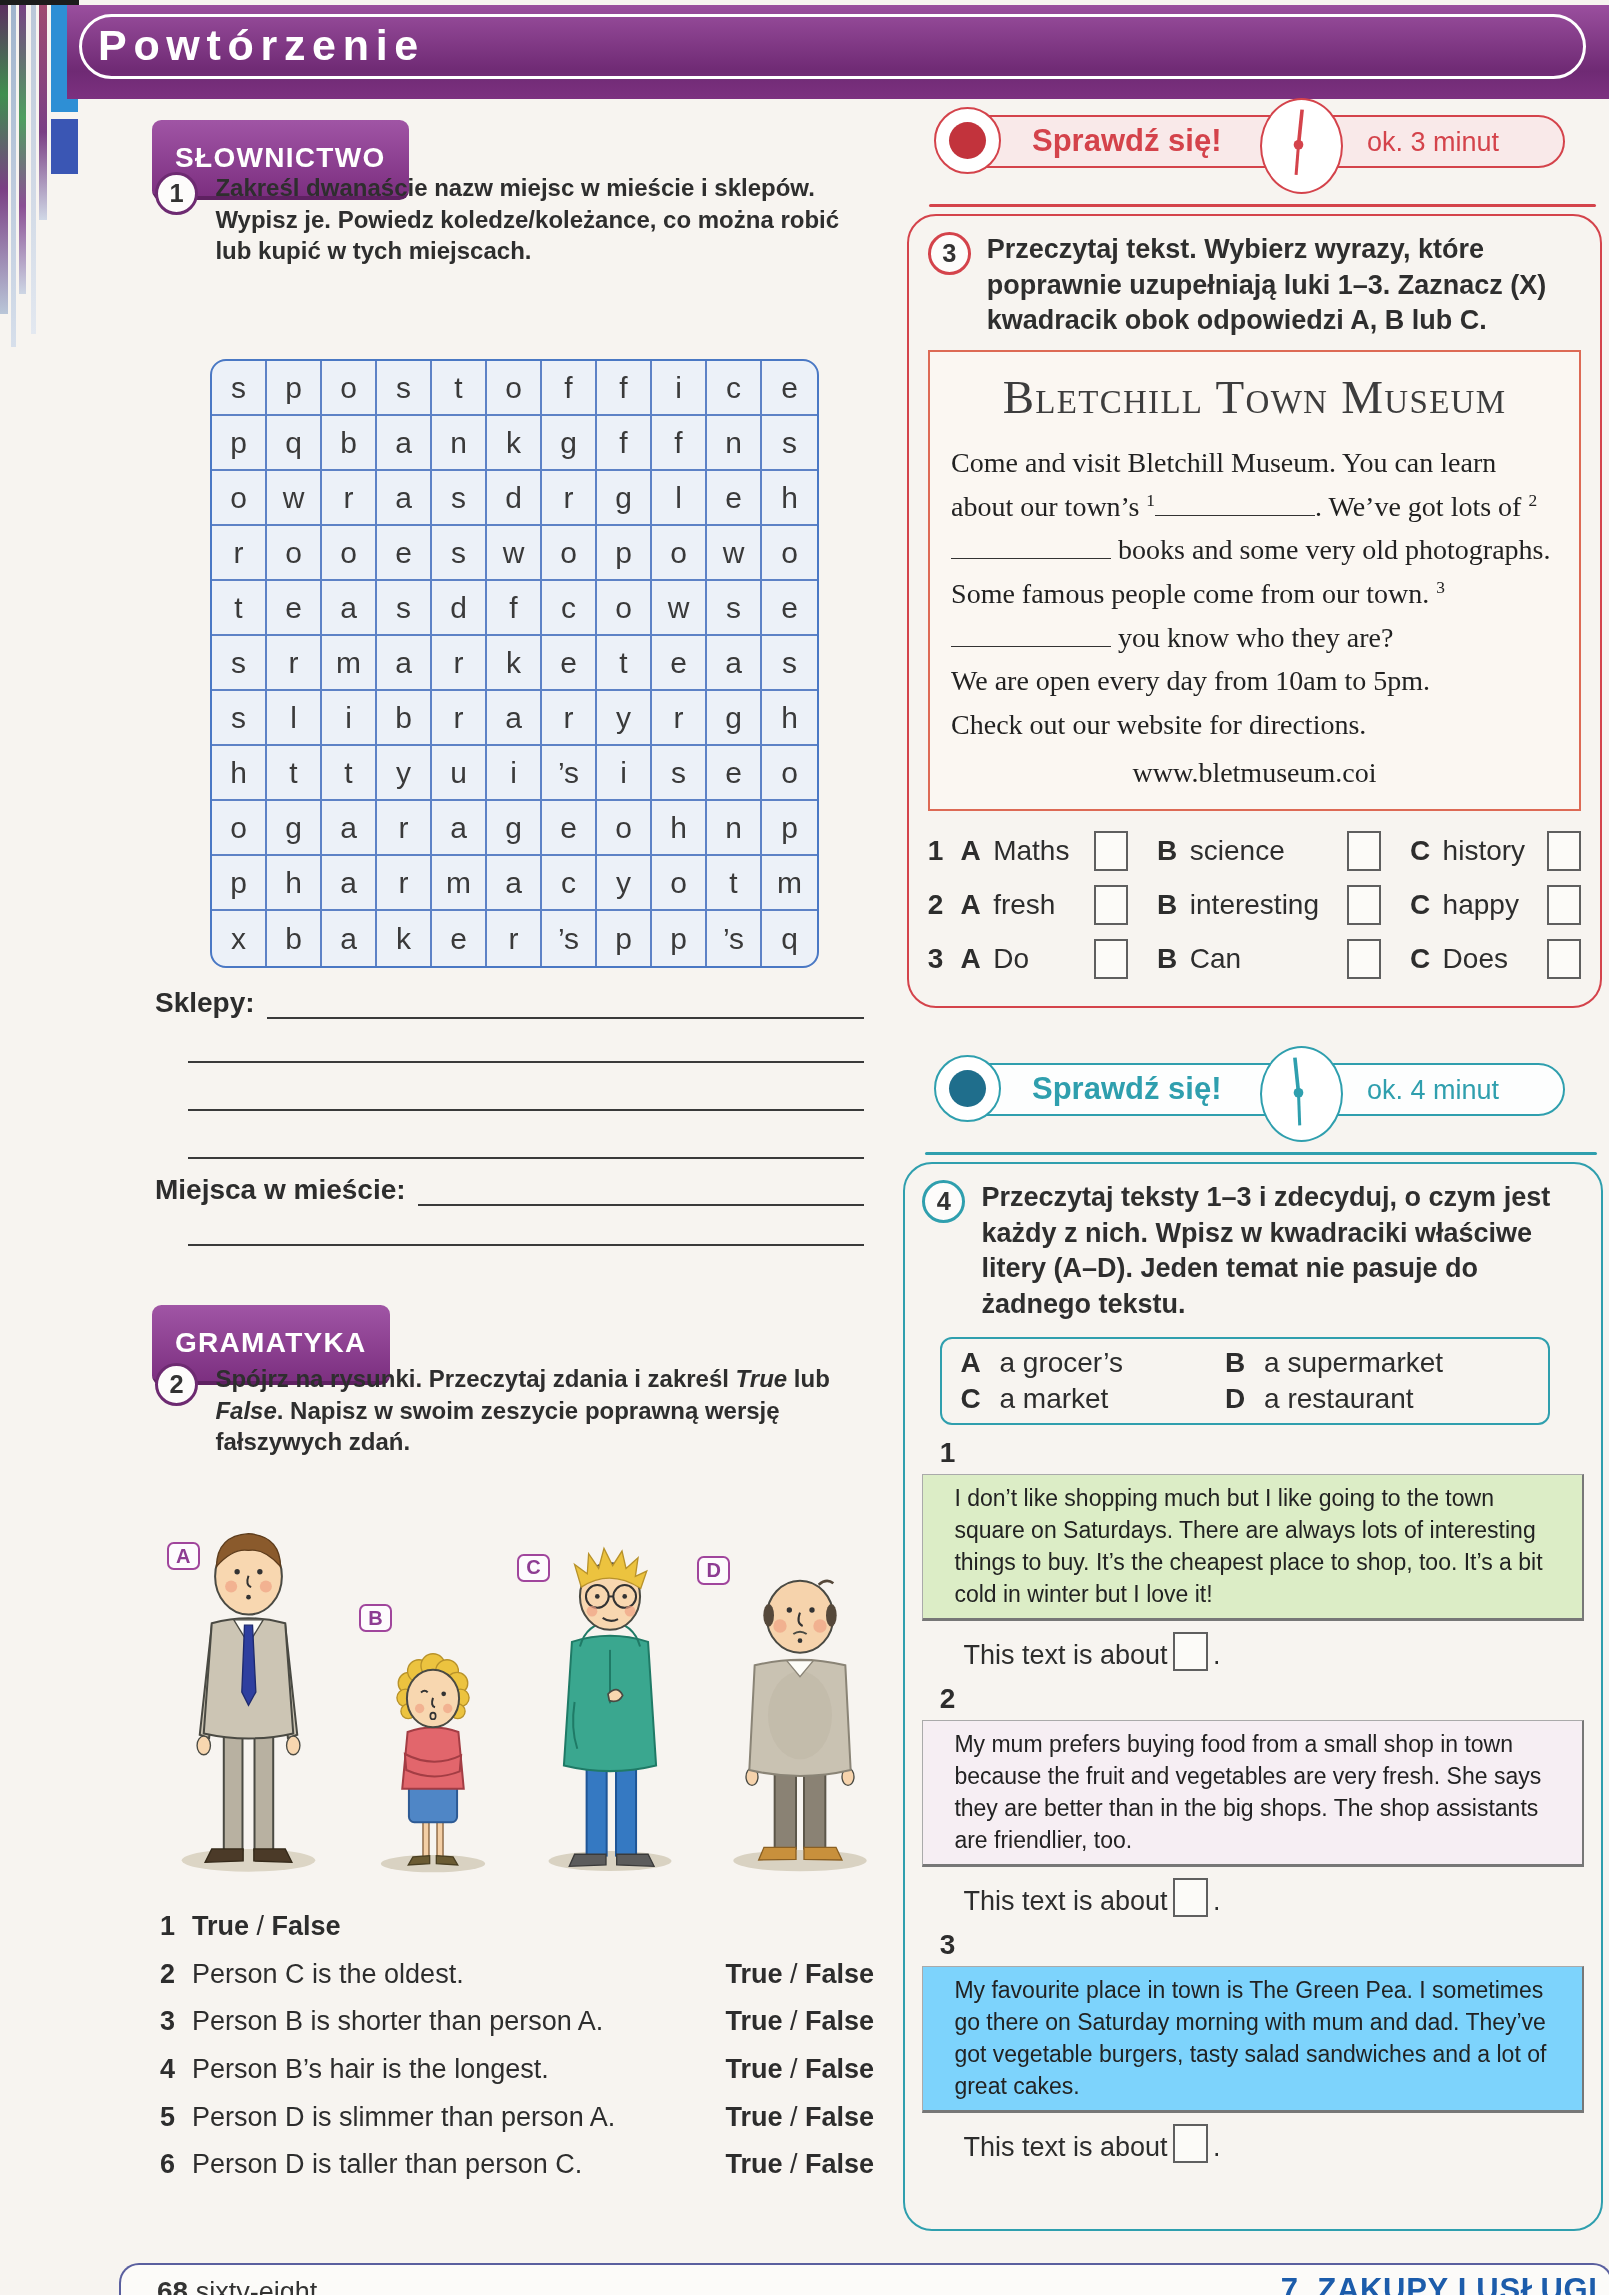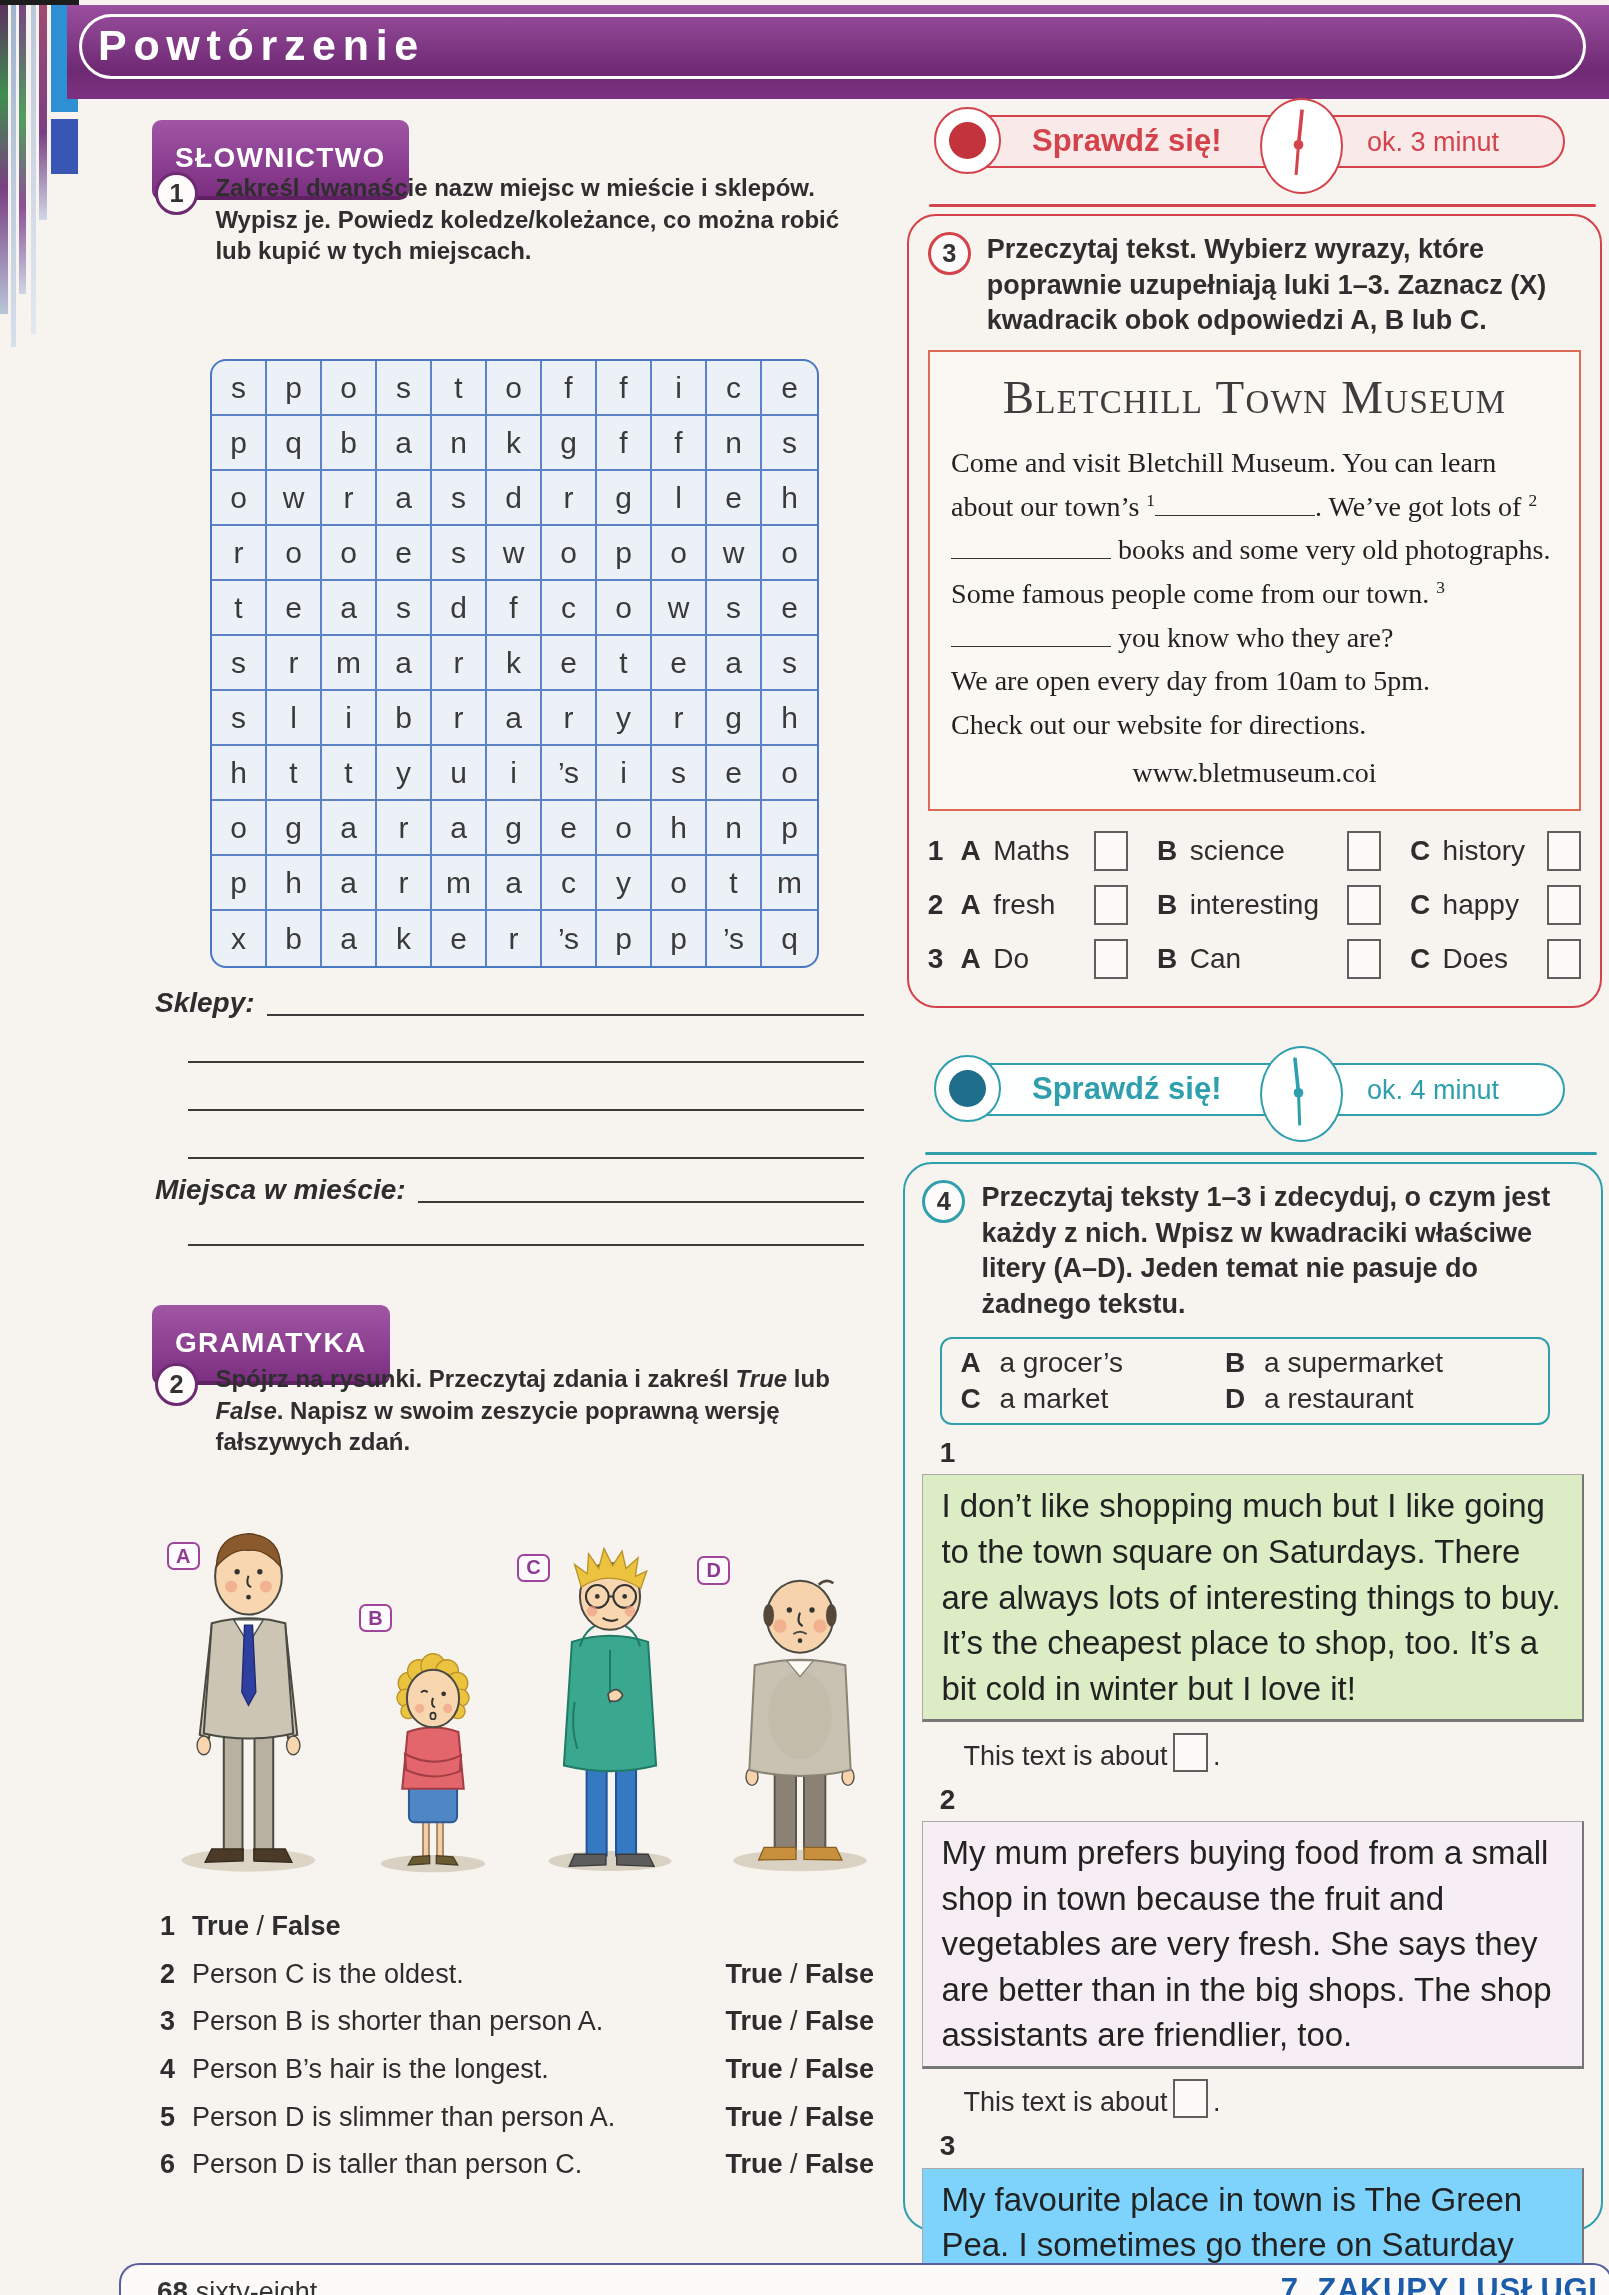--- a/index.html
+++ b/index.html
@@ -45,21 +45,21 @@
 
   
   #wordsearch{position:absolute;left:210px;top:359px;display:grid;
       grid-template-columns:repeat(11,55px);grid-auto-rows:55px;
       border:2.7px solid #4a78c4;border-radius:16px;overflow:hidden;background:#ecf1f8;}
   .ws-cell{display:flex;align-items:center;justify-content:center;font-size:30px;color:#3a3a3a;
       border-right:2px solid #5d82c6;border-bottom:2px solid #5d82c6;}
   .ws-cell:nth-child(11n){border-right:none;}
   .ws-cell:nth-child(n+111){border-bottom:none;}
 
-  .labelline{position:absolute;display:flex;gap:12px;font-style:italic;}
+  .labelline{position:absolute;display:flex;align-items:flex-end;gap:12px;}
   .labelline .lab{font-size:28px;font-weight:bold;white-space:nowrap;}
   .labelline .ln{flex:1;border-bottom:2px solid #3a3a3a;height:27px;}
 
   
   #figures{position:absolute;left:160px;top:1513px;width:715px;height:366px;
            display:flex;align-items:flex-end;justify-content:space-between;padding:0 5.3px;}
   .fig{position:relative;flex:0 0 auto;}
   .plabel{position:absolute;border:2px solid #a0459c;color:#8d3c92;border-radius:6.7px;
           font-size:20px;font-weight:bold;padding:0.7px 7.3px;background:#fdfbfd;}
 
@@ -105,21 +105,21 @@
 
   
   #ex4box{position:absolute;left:903px;top:1162px;width:700px;height:1069px;
       border:2.7px solid #2f9fae;border-radius:29px;padding:16px 17.4px;box-sizing:border-box;}
   #ex4box::before{content:"";position:absolute;left:20px;right:4px;top:-12px;height:2.7px;background:#2f9fae;border-radius:2.7px;}
   #topics{margin:14.7px 0 0 17.4px;width:569px;border:2.7px solid #2f9fae;border-radius:12px;
       padding:8px 18.7px;display:grid;grid-template-columns:1fr 1.15fr;row-gap:4px;font-size:28px;}
   .topic b{display:inline-block;width:39px;}
   .tnum{font-weight:bold;font-size:28px;margin:12px 0 5.3px 17.4px;}
   .tbox{border:1.3px solid #aaa;border-right:2.7px solid #777;border-bottom:3.3px solid #777;
-      padding:8px 18px;font-size:33px;line-height:1.38;color:#222;}
+      padding:8px 31px;font-size:23px;line-height:1.38;color:#222;}
   .tcaption{margin:10.7px 0 1.3px 41px;font-size:27px;display:flex;align-items:flex-end;gap:5.3px;}
   .tcaption .cbox{width:31px;height:35px;}
 
   
   #tflist{position:absolute;left:160px;top:1911px;width:714px;}
   .tf-row{display:flex;align-items:baseline;font-size:27px;margin-bottom:16.7px;}
   .tf-num{width:32px;font-weight:bold;}
   .tf-text{flex:1;}
   .tf-choice{white-space:nowrap;}
   .tf-choice b{font-weight:bold;}

